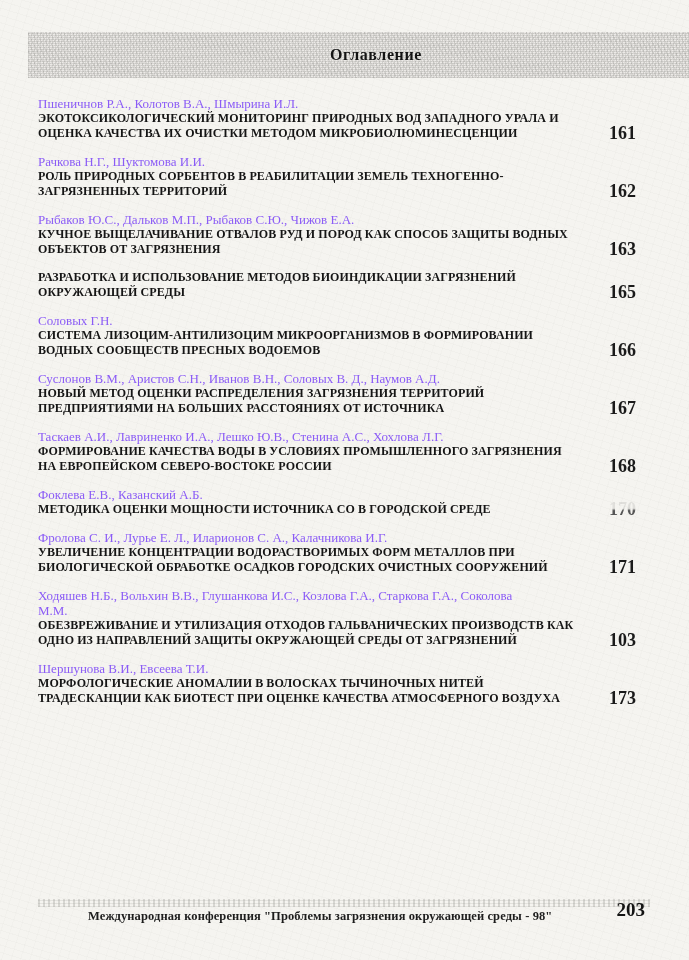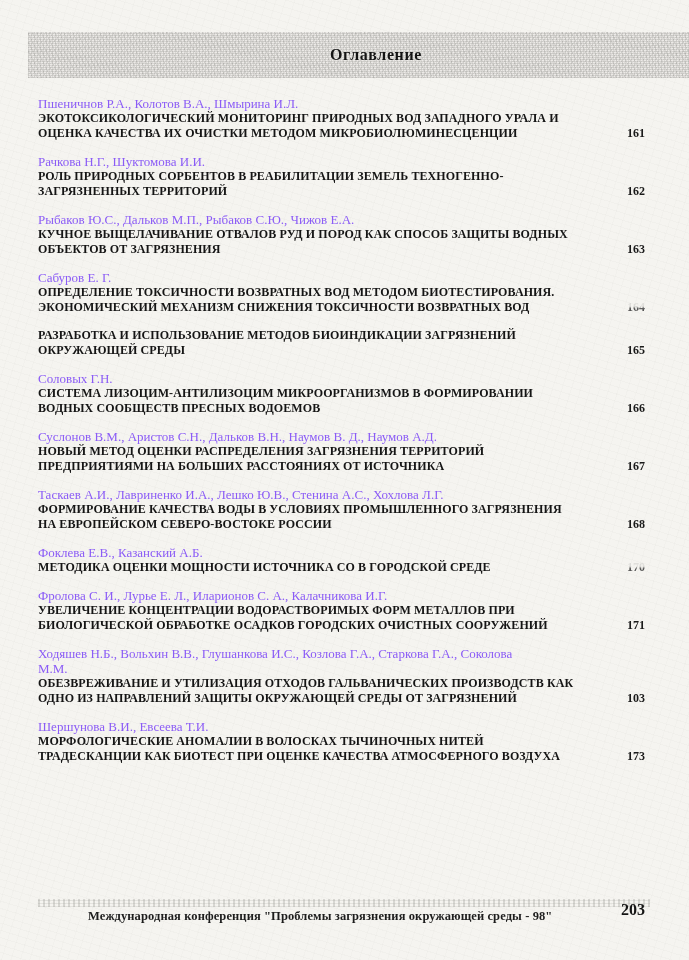--- a/index.html
+++ b/index.html
@@ -44,22 +44,22 @@
     color: #8b5cf6;
   }
   .entry-title-row { position: relative; }
   .entry-title {
     font-weight: bold; font-size: 12px; line-height: 15px;
     letter-spacing: 0.1px;
     white-space: pre;
     color: #151515;
   }
   .entry-page {
-    position: absolute; right: 0; bottom: 0;
-    font-weight: bold; font-size: 12px; line-height: 15px;
+    position: absolute; right: 9px; bottom: 0;
+    font-weight: bold; font-size: 18px; line-height: 15px;
     color: #1a1a1a;
   }
   .entry-page.faded {
     color: #4c4c4c;
     -webkit-mask-image: linear-gradient(to bottom, rgba(0,0,0,0.12) 0 42%, rgba(0,0,0,0.95) 58% 100%);
             mask-image: linear-gradient(to bottom, rgba(0,0,0,0.12) 0 42%, rgba(0,0,0,0.95) 58% 100%);
     filter: blur(0.2px);
   }
 
   
@@ -70,21 +70,21 @@
       repeating-linear-gradient(0deg,  rgba(150,150,144,0.18) 0 1px, transparent 1px 3px);
   }
   .footer-conference {
     position: absolute; left: 88px; top: 907px;
     font-weight: bold; font-size: 12.5px; line-height: 18px;
     letter-spacing: 0.1px;
     color: #1d1d1d;
   }
   .footer-page-number {
     position: absolute; right: 44px; top: 897px;
-    font-weight: bold; font-size: 16px; line-height: 26px;
+    font-weight: bold; font-size: 19px; line-height: 26px;
     color: #141414;
   }
 </style>
 </head>
 <body>
 
 <div class="header-band">
   <span class="header-title">Оглавление</span>
 </div>
 
@@ -109,48 +109,40 @@
 
   <div class="entry">
     <div class="entry-authors">Рыбаков Ю.С., Дальков М.П., Рыбаков С.Ю., Чижов Е.А.</div>
     <div class="entry-title-row">
       <div class="entry-title">КУЧНОЕ ВЫЩЕЛАЧИВАНИЕ ОТВАЛОВ РУД И ПОРОД КАК СПОСОБ ЗАЩИТЫ ВОДНЫХ
 ОБЪЕКТОВ ОТ ЗАГРЯЗНЕНИЯ</div>
       <span class="entry-page">163</span>
     </div>
   </div>
 
-  <div class="entry">
-    <div class="entry-authors">Сабуров Е. Г.</div>
-    <div class="entry-title-row">
-      <div class="entry-title">ОПРЕДЕЛЕНИЕ ТОКСИЧНОСТИ ВОЗВРАТНЫХ ВОД МЕТОДОМ БИОТЕСТИРОВАНИЯ.
-ЭКОНОМИЧЕСКИЙ МЕХАНИЗМ СНИЖЕНИЯ ТОКСИЧНОСТИ ВОЗВРАТНЫХ ВОД</div>
-      <span class="entry-page faded">164</span>
-    </div>
-  </div>
 
   <div class="entry">
     <div class="entry-title-row">
       <div class="entry-title">РАЗРАБОТКА И ИСПОЛЬЗОВАНИЕ МЕТОДОВ БИОИНДИКАЦИИ ЗАГРЯЗНЕНИЙ
 ОКРУЖАЮЩЕЙ СРЕДЫ</div>
       <span class="entry-page">165</span>
     </div>
   </div>
 
   <div class="entry">
     <div class="entry-authors">Соловых Г.Н.</div>
     <div class="entry-title-row">
       <div class="entry-title">СИСТЕМА ЛИЗОЦИМ-АНТИЛИЗОЦИМ МИКРООРГАНИЗМОВ В ФОРМИРОВАНИИ
 ВОДНЫХ СООБЩЕСТВ ПРЕСНЫХ ВОДОЕМОВ</div>
       <span class="entry-page">166</span>
     </div>
   </div>
 
   <div class="entry">
-    <div class="entry-authors">Суслонов В.М., Аристов С.Н., Дальков В.Н., Наумов В. Д., Наумов А.Д.</div>
+    <div class="entry-authors">Суслонов В.М., Аристов С.Н., Иванов В.Н., Соловых В. Д., Наумов А.Д.</div>
     <div class="entry-title-row">
       <div class="entry-title">НОВЫЙ МЕТОД ОЦЕНКИ РАСПРЕДЕЛЕНИЯ ЗАГРЯЗНЕНИЯ ТЕРРИТОРИЙ
 ПРЕДПРИЯТИЯМИ НА БОЛЬШИХ РАССТОЯНИЯХ ОТ ИСТОЧНИКА</div>
       <span class="entry-page">167</span>
     </div>
   </div>
 
   <div class="entry">
     <div class="entry-authors">Таскаев А.И., Лавриненко И.А., Лешко Ю.В., Стенина А.С., Хохлова Л.Г.</div>
     <div class="entry-title-row">

